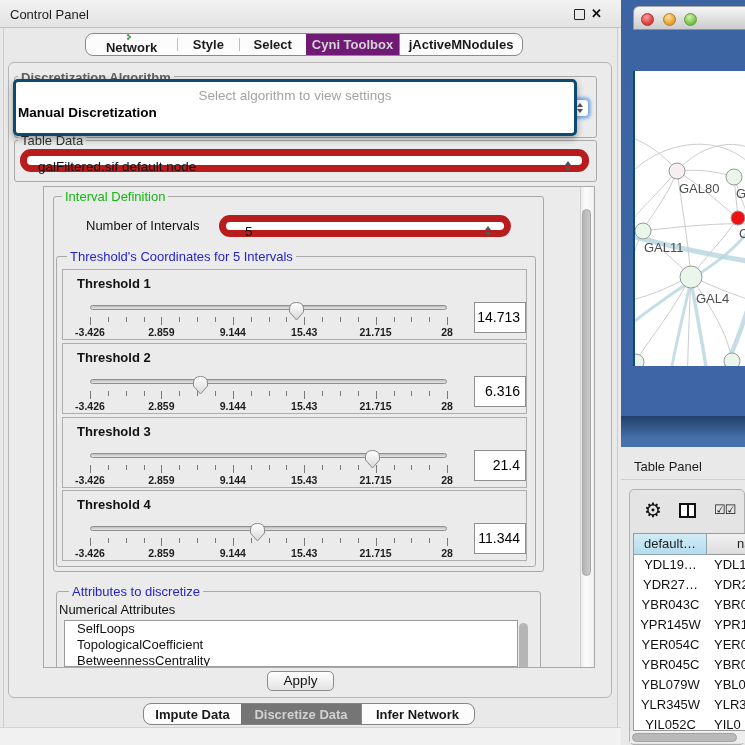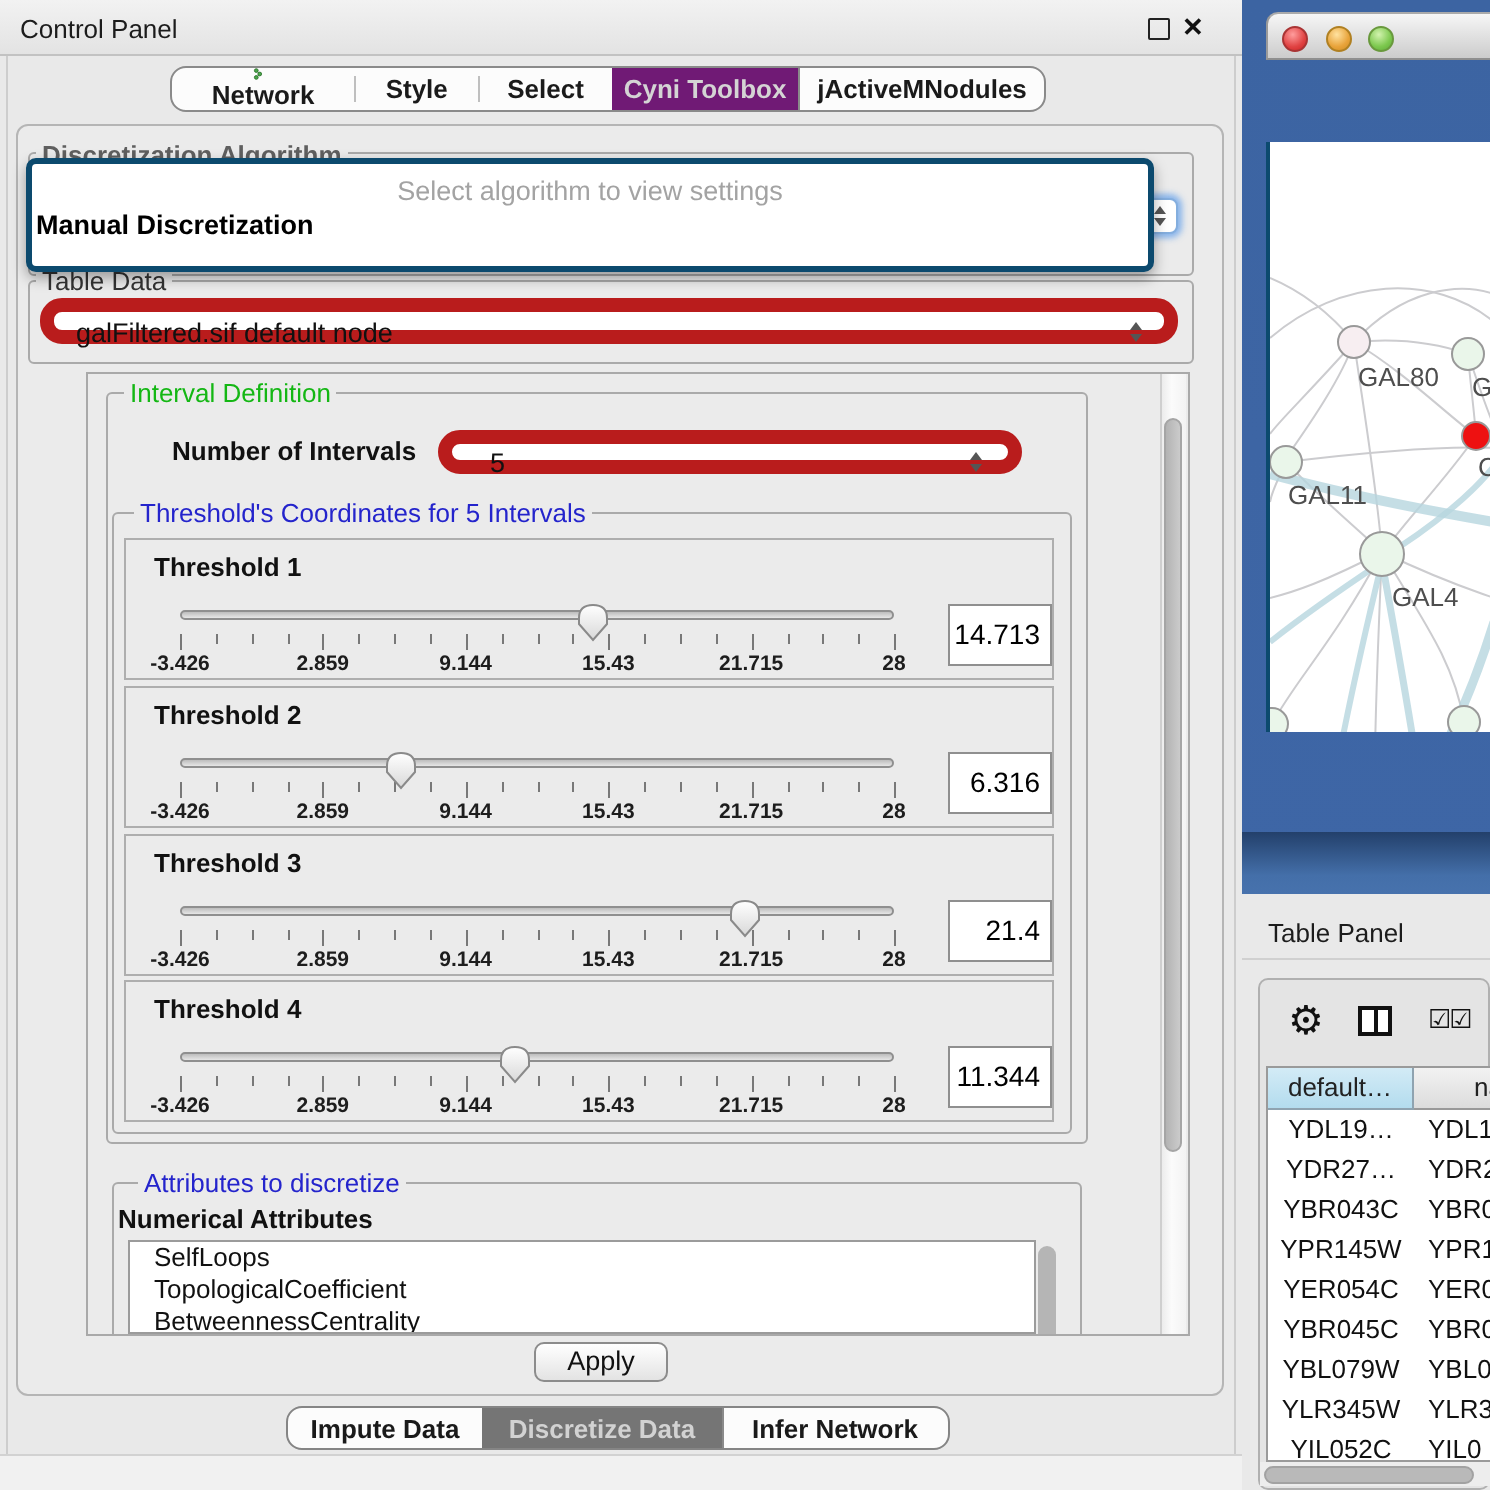--- a/index.html
+++ b/index.html
@@ -54,21 +54,21 @@
   
   .scrollpane { left:43px; top:186px; width:552px; height:482px; border:1px solid #a9a9a9;
     background:#ebebeb; overflow:hidden; }
   .vsb-track { position:absolute; right:1px; top:0; width:13px; height:480px;
     background:linear-gradient(90deg,#ececec,#fbfbfb 40%,#f3f3f3); border-left:1px solid #cfcfcf; }
   .vsb-thumb { position:absolute; right:2.5px; top:22px; width:9px; height:367px; border-radius:5px;
     background:linear-gradient(90deg,#b3b3b3,#cbcbcb); border:1px solid #a5a5a5; }
 
   .green { color:#14b714; }
   .blue { color:#2424cc; }
-  .boldlbl { font-weight:bold; font-size:13px; color:#111; }
+  .boldlbl { font-weight:normal; font-size:13px; color:#111; }
 
   .thbox { position:absolute; left:18px; width:465px; height:71px; border:1px solid #aeaeae; background:#ebebeb; }
   .thbox .tlabel { position:absolute; left:14px; top:6px; font-weight:bold; font-size:13px; color:#111; }
   .track { position:absolute; left:27px; top:35px; width:357px; height:5px; border:1px solid #8f8f8f;
     border-radius:3px; background:linear-gradient(#bdbdbd,#e6e6e6); }
   .thumb { position:absolute; top:31px; width:17px; height:20px; }
   .tick { position:absolute; width:1px; background:#787878; top:47px; }
   .ticklabel { position:absolute; top:56px; width:60px; text-align:center; font-size:10.5px; font-weight:bold; color:#1d1d1d; }
   .valbox { position:absolute; left:411px; top:32px; width:52px; height:31px; background:#fff;
     border:1px solid #8f8f8f; font-size:14px; color:#000; text-align:right; line-height:29px; padding-right:5px; }

